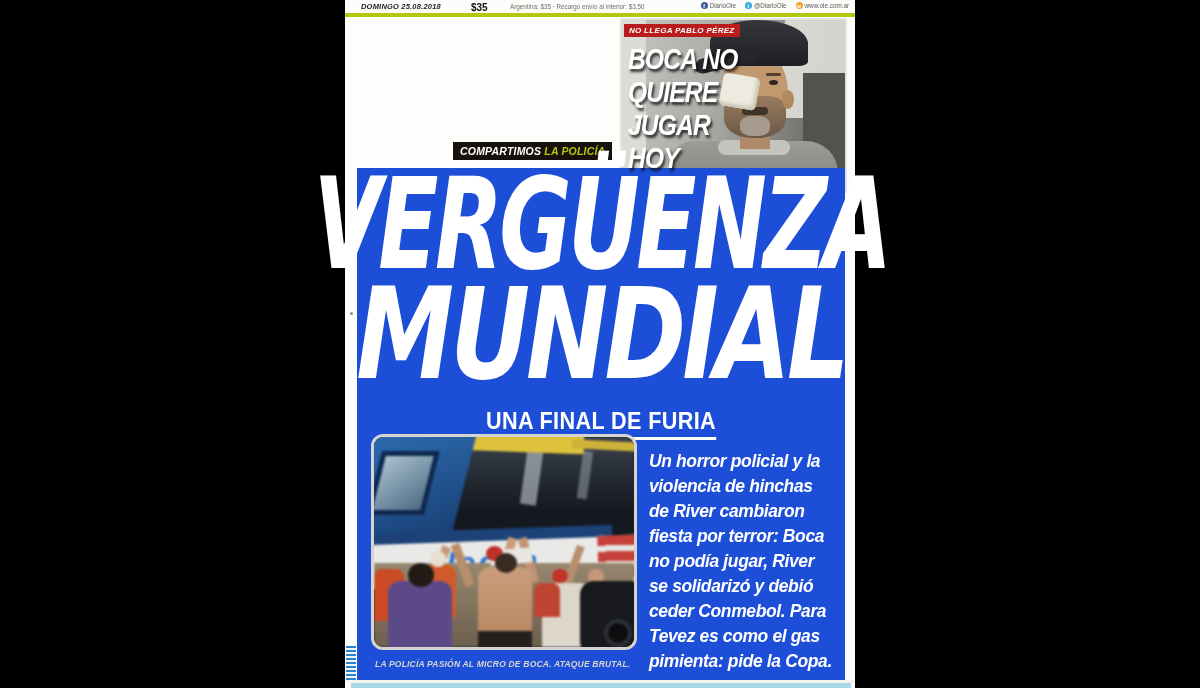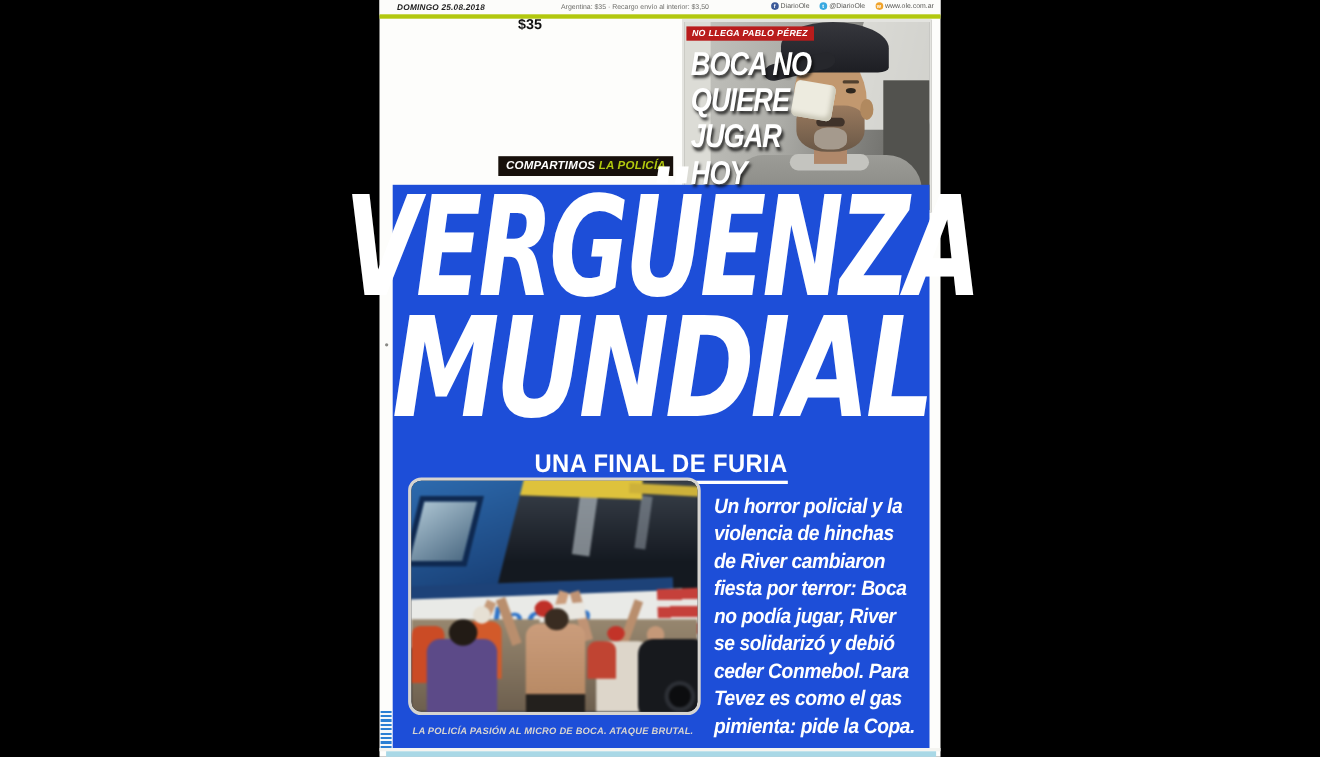--- a/index.html
+++ b/index.html
@@ -7,21 +7,21 @@
               font-family:"Liberation Sans", sans-serif; }
   .stage { position:absolute; inset:0; width:1200px; height:688px; background:#000; }
   .page { position:absolute; left:345px; top:0; width:510px; height:688px; background:#fdfdfb; }
   .abs { position:absolute; }
 
   
   .topbar { position:absolute; left:0; top:0; width:510px; height:14px; background:#fcfcfa;
             display:flex; align-items:center; }
   .tb-date { position:absolute; left:16px; top:2px; font-size:7.5px; font-weight:bold;
              font-style:italic; color:#1c1c1c; letter-spacing:.2px; }
-  .tb-price { position:absolute; left:126px; top:14px; font-size:13px; font-weight:bold; color:#111; }
+  .tb-price { position:absolute; left:126px; top:2px; font-size:10px; font-weight:bold; color:#111; }
   .tb-info { position:absolute; left:165px; top:3px; font-size:6.3px; color:#6e6e6a; }
   .tb-socials { position:absolute; right:6px; top:2px; display:flex; gap:9px; align-items:center; }
   .tb-soc { display:flex; gap:2px; align-items:center; font-size:6.3px; color:#5a5a56; }
   .soc-dot { width:7px; height:7px; border-radius:50%; color:#fff; font-size:5px; font-weight:bold;
              display:flex; align-items:center; justify-content:center; }
   .soc-fb { background:#3b5998; } .soc-tw { background:#39a9e0; } .soc-web { background:#f0a32a; }
 
   .green-rule { position:absolute; left:0; top:13px; width:510px; height:4px; background:#b2c80e; }
 
   

